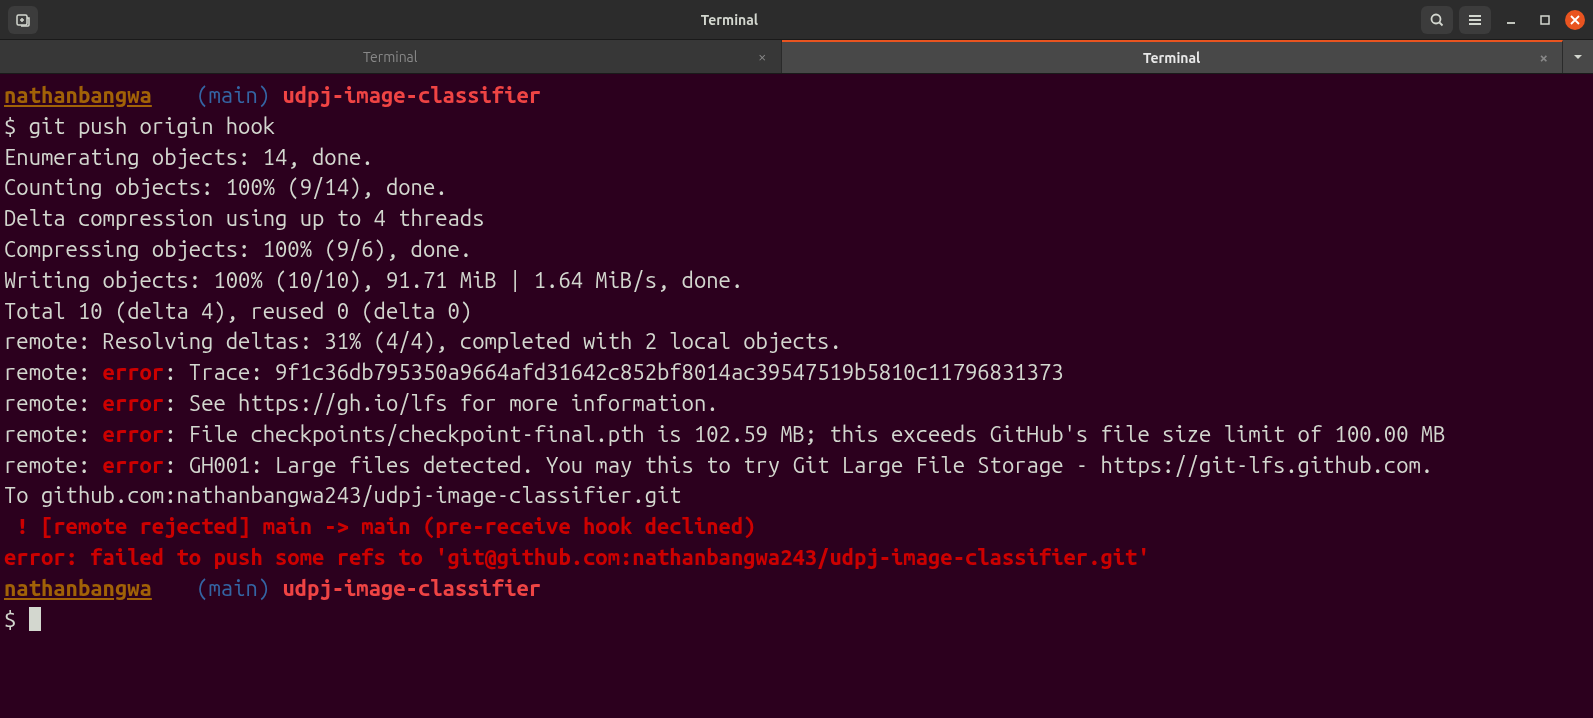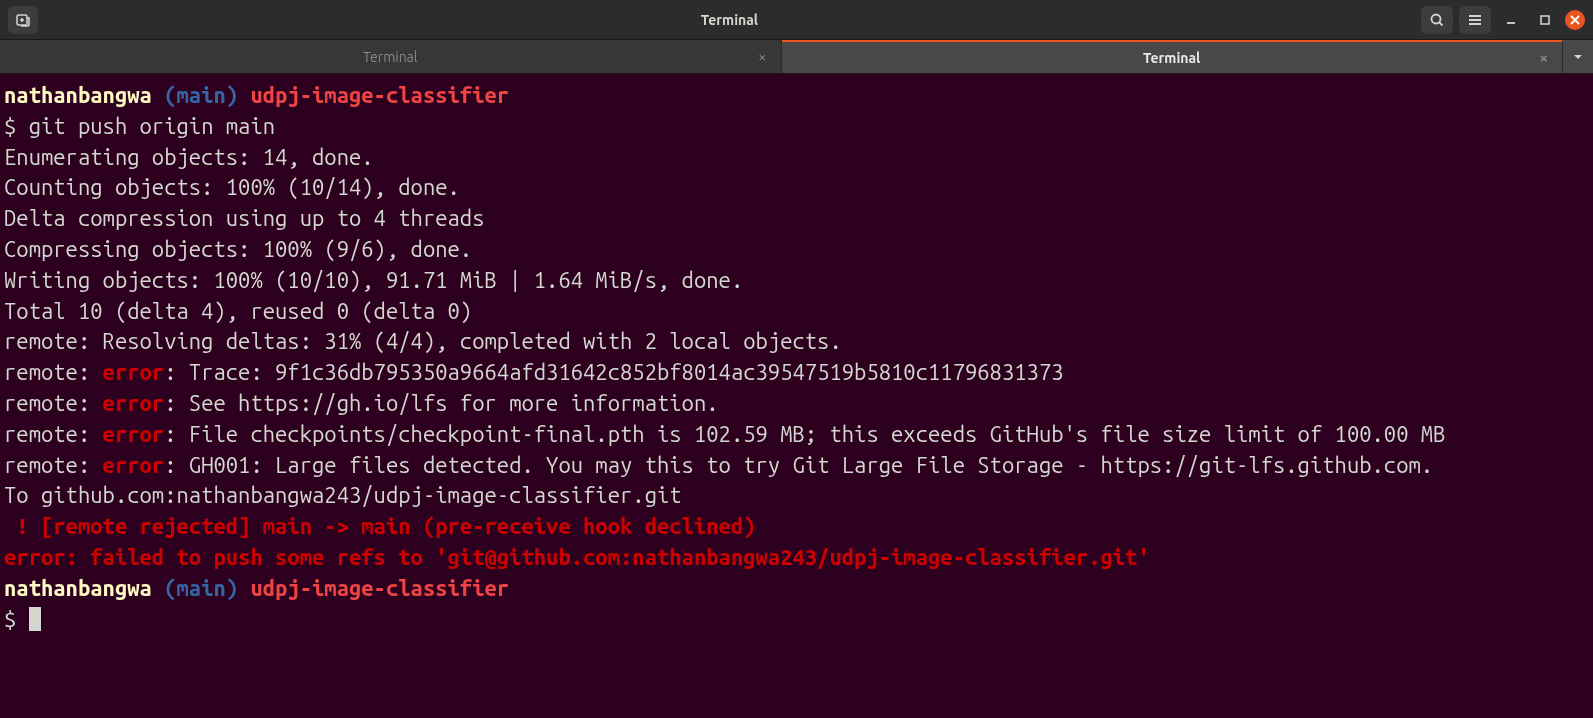--- a/index.html
+++ b/index.html
@@ -124,22 +124,22 @@
     }
     .terminal-body {
       background: #2c001e;
       padding: 6px 4px;
       font-family: 'Ubuntu Mono', 'Consolas', monospace;
       font-size: 22px;
       line-height: 1.4;
       white-space: pre-wrap;
       word-break: break-all;
     }
-    .user { color: #fef9c3; font-weight: bold; }
-    .branch { color: #3465a4; font-weight: bold; }
+    .user { color: #a16207; font-weight: bold; text-decoration: underline; }
+    .branch { color: #3465a4; font-weight: normal; margin-left: 32px; }
     .path { color: #ef4444; font-weight: bold; }
     .white { color: #d3d7cf; }
     .err { color: #cc0000; font-weight: bold; text-align: center; }
     .remote-err { color: #cc0000; font-weight: bold; }
     .cursor {
       display: inline-block;
       width: 12px;
       height: 24px;
       background: #d3d7cf;
       vertical-align: text-bottom;
@@ -200,23 +200,23 @@
     <span class="tab-close">×</span>
   </div>
   <div class="tab-dropdown">
     <svg width="12" height="12" viewBox="0 0 12 12" fill="#d3d7cf">
       <path d="M2 4l4 4 4-4z"></path>
     </svg>
   </div>
 </div>
 
 <div class="terminal-body"><span class="user">nathanbangwa</span> <span class="branch">(main)</span> <span class="path">udpj-image-classifier</span>
-<span class="white">$</span> <span class="white">git push origin main</span>
+<span class="white">$</span> <span class="white">git push origin hook</span>
 <span class="white">Enumerating objects: 14, done.</span>
-<span class="white">Counting objects: 100% (10/14), done.</span>
+<span class="white">Counting objects: 100% (9/14), done.</span>
 <span class="white">Delta compression using up to 4 threads</span>
 <span class="white">Compressing objects: 100% (9/6), done.</span>
 <span class="white">Writing objects: 100% (10/10), 91.71 MiB | 1.64 MiB/s, done.</span>
 <span class="white">Total 10 (delta 4), reused 0 (delta 0)</span>
 <span class="white">remote: Resolving deltas: 31% (4/4), completed with 2 local objects.</span>
 <span class="white">remote: </span><span class="remote-err">error</span><span class="white">: Trace: 9f1c36db795350a9664afd31642c852bf8014ac39547519b5810c11796831373</span>
 <span class="white">remote: </span><span class="remote-err">error</span><span class="white">: See https://gh.io/lfs for more information.</span>
 <span class="white">remote: </span><span class="remote-err">error</span><span class="white">: File checkpoints/checkpoint-final.pth is 102.59 MB; this exceeds GitHub's file size limit of 100.00 MB</span>
 <span class="white">remote: </span><span class="remote-err">error</span><span class="white">: GH001: Large files detected. You may this to try Git Large File Storage - https://git-lfs.github.com.</span>
 <span class="white">To github.com:nathanbangwa243/udpj-image-classifier.git</span>

